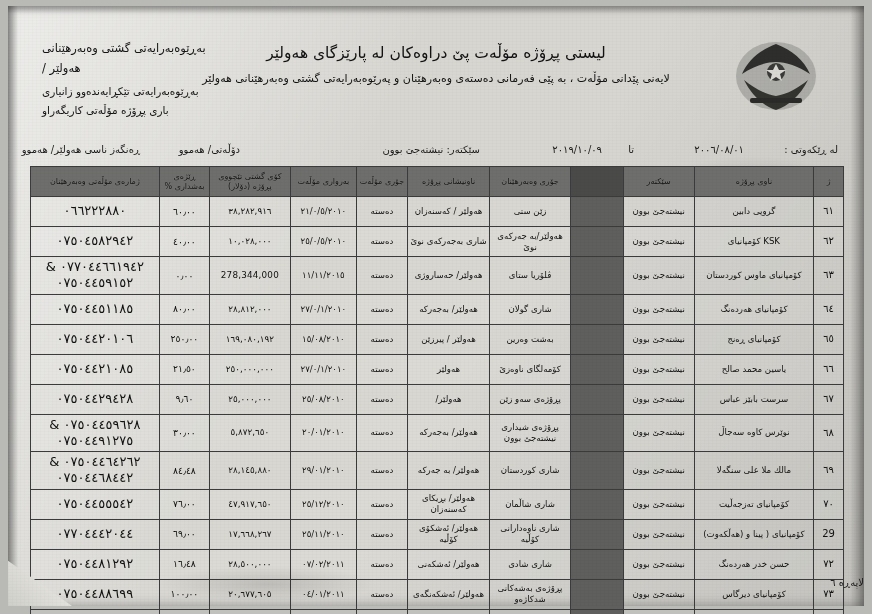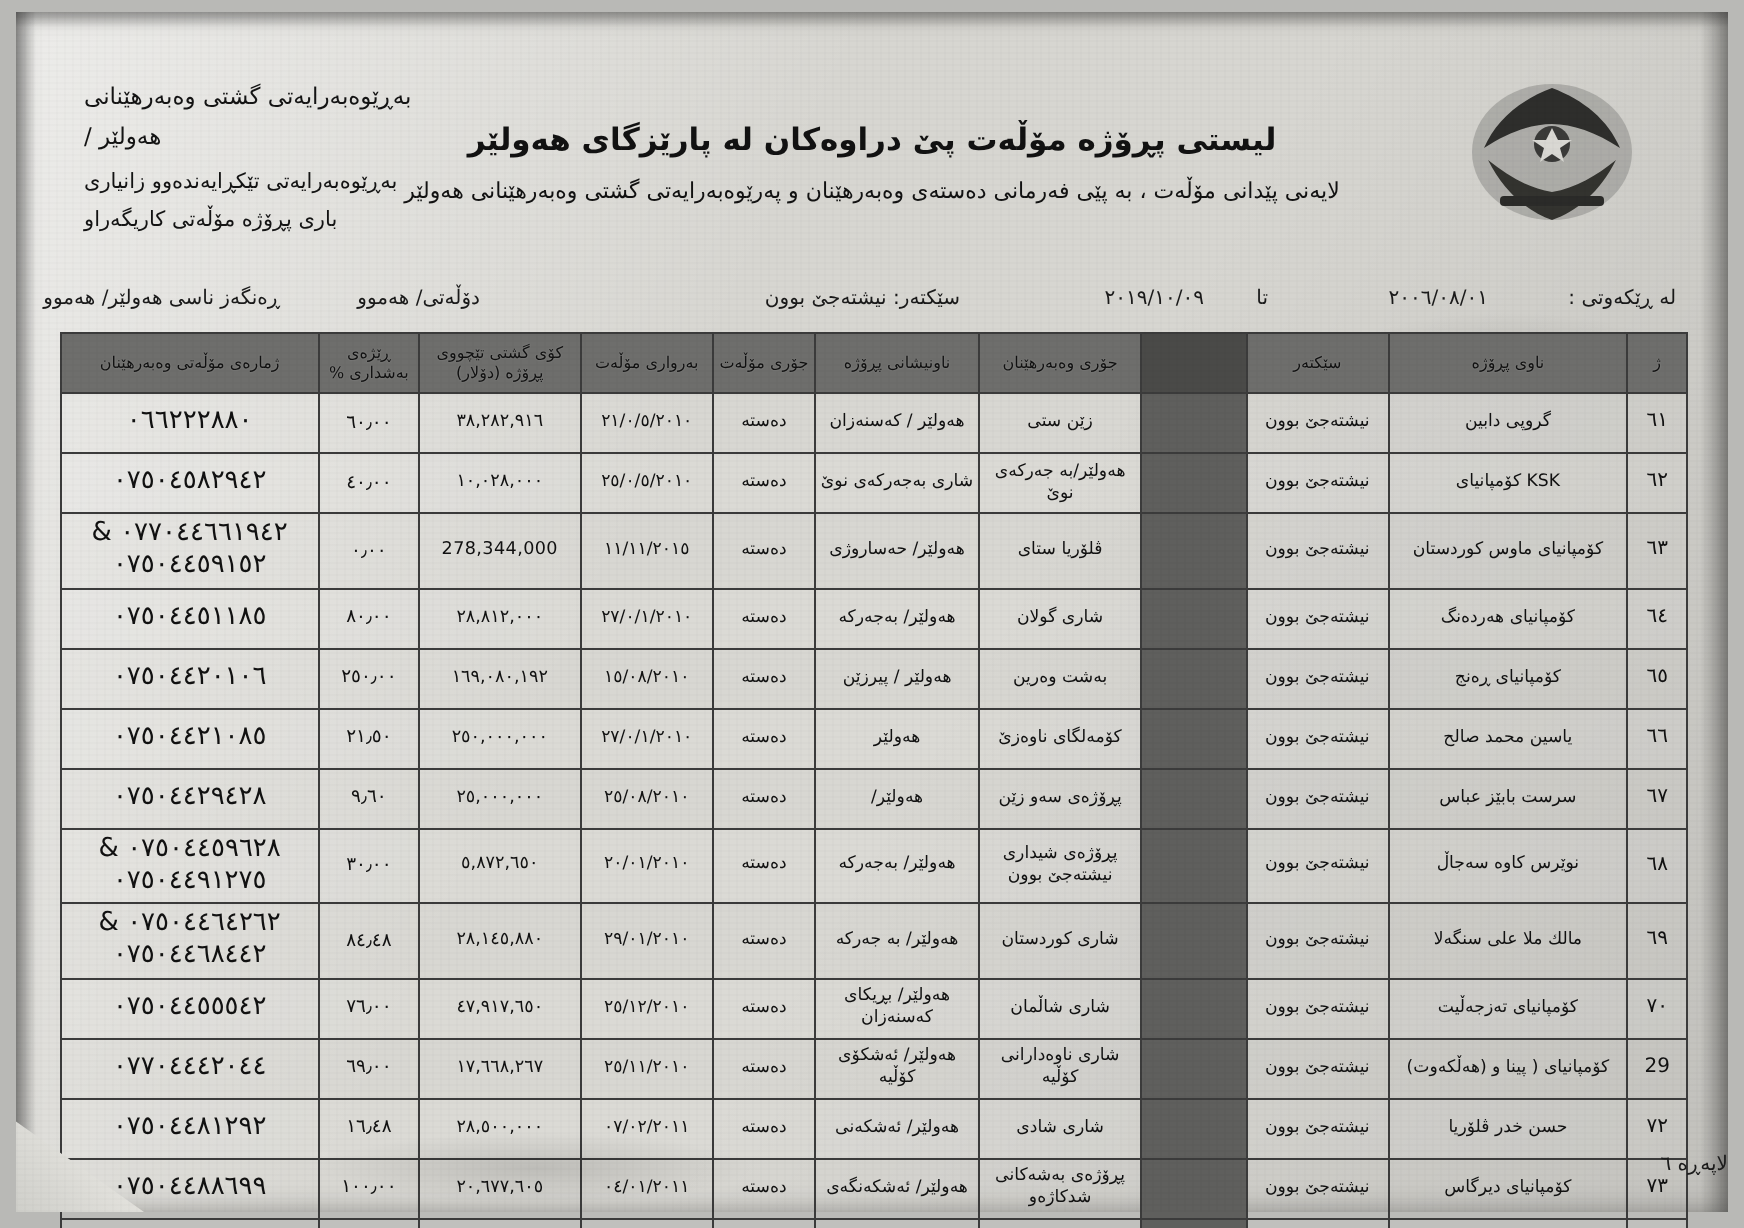--- a/index.html
+++ b/index.html
@@ -99,23 +99,22 @@
   .title-center {
     position: absolute;
     left: 0;
     right: 0;
     top: 16px;
     text-align: center;
     color: #121212;
   }
   .title-main {
     font-size: 15.5px;
-    font-weight: bold;
+    font-weight: normal;
     letter-spacing: 0.2px;
-    margin-top: 17px;
   }
   .title-sub {
     margin-top: 10px;
     font-size: 11px;
   }
   .org-block {
     position: absolute;
     left: 34px;
     top: 10px;
     width: 250px;
@@ -452,21 +451,21 @@
             <td>شاری ناوەدارانی کۆڵیە</td>
             <td>هەولێر/ ئەشکۆی کۆڵیە</td>
             <td>دەستە</td>
             <td class="date">٢٥/١١/٢٠١٠</td>
             <td class="money">١٧,٦٦٨,٢٦٧</td>
             <td class="pct">٦٩٫٠٠</td>
             <td class="code">٠٧٧٠٤٤٤٢٠٤٤</td>
           </tr>
           <tr>
             <td class="idx">٧٢</td>
-            <td>حسن خدر ڤلۆریا</td>
+            <td>حسن خدر هەردەنگ</td>
             <td>نیشتەجێ بوون</td>
             <td class="redact"></td>
             <td>شاری شادی</td>
             <td>هەولێر/ ئەشکەنی</td>
             <td>دەستە</td>
             <td class="date">٠٧/٠٢/٢٠١١</td>
             <td class="money">٢٨,٥٠٠,٠٠٠</td>
             <td class="pct">١٦٫٤٨</td>
             <td class="code">٠٧٥٠٤٤٨١٢٩٢</td>
           </tr>

